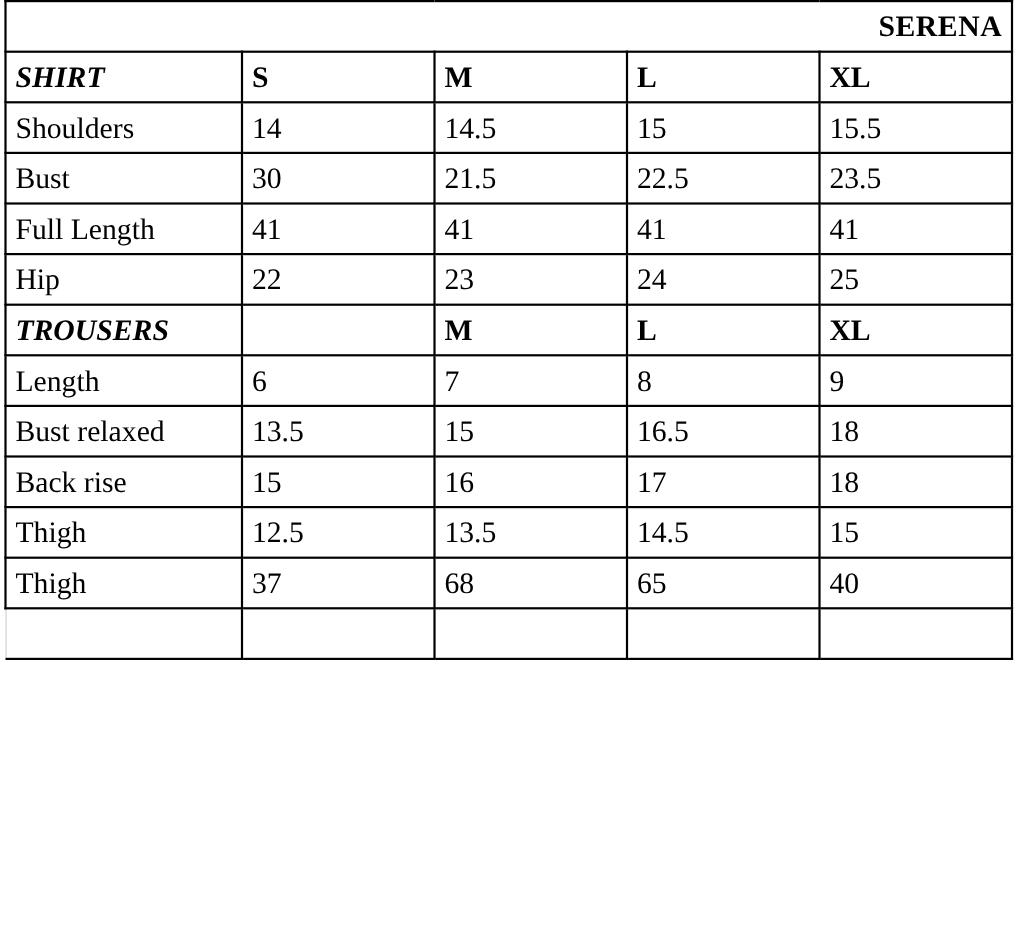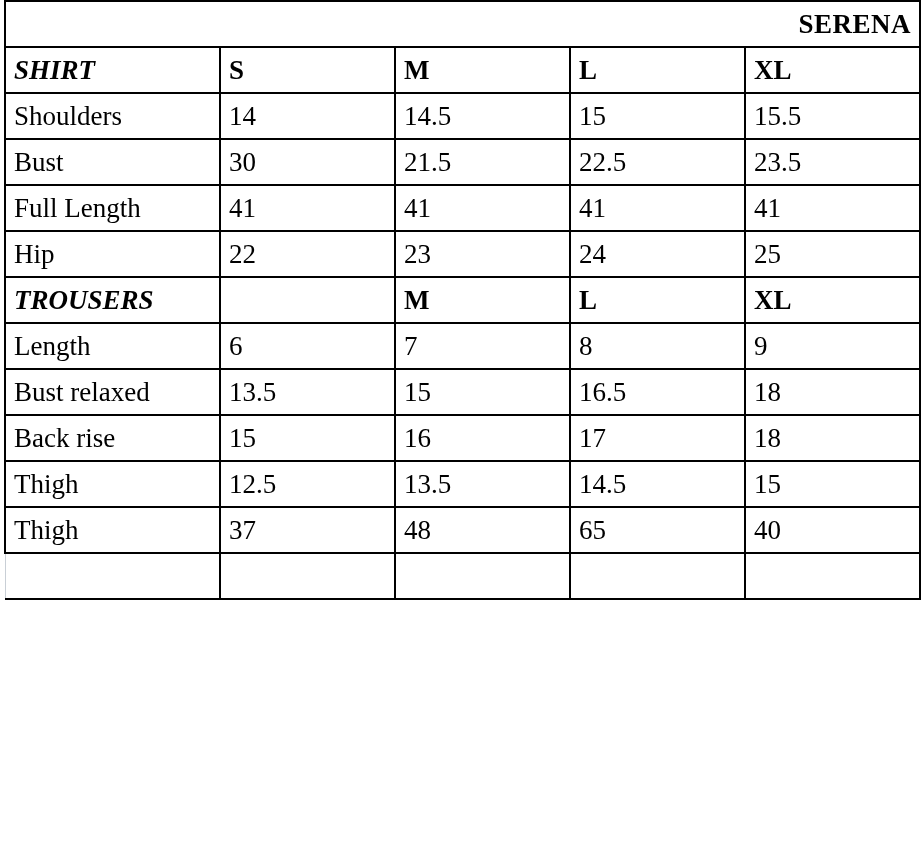--- a/index.html
+++ b/index.html
@@ -166,21 +166,21 @@
       <tr>
         <td class="row-label">Thigh</td>
         <td class="num">12.5</td>
         <td class="num">13.5</td>
         <td class="num">14.5</td>
         <td class="num">15</td>
       </tr>
       <tr>
         <td class="row-label">Thigh</td>
         <td class="num">37</td>
-        <td class="num">48</td>
+        <td class="num">68</td>
         <td class="num">65</td>
         <td class="num">40</td>
       </tr>
 
       <tr class="spacer-row">
         <td class="first"></td>
         <td></td>
         <td></td>
         <td></td>
         <td></td>

